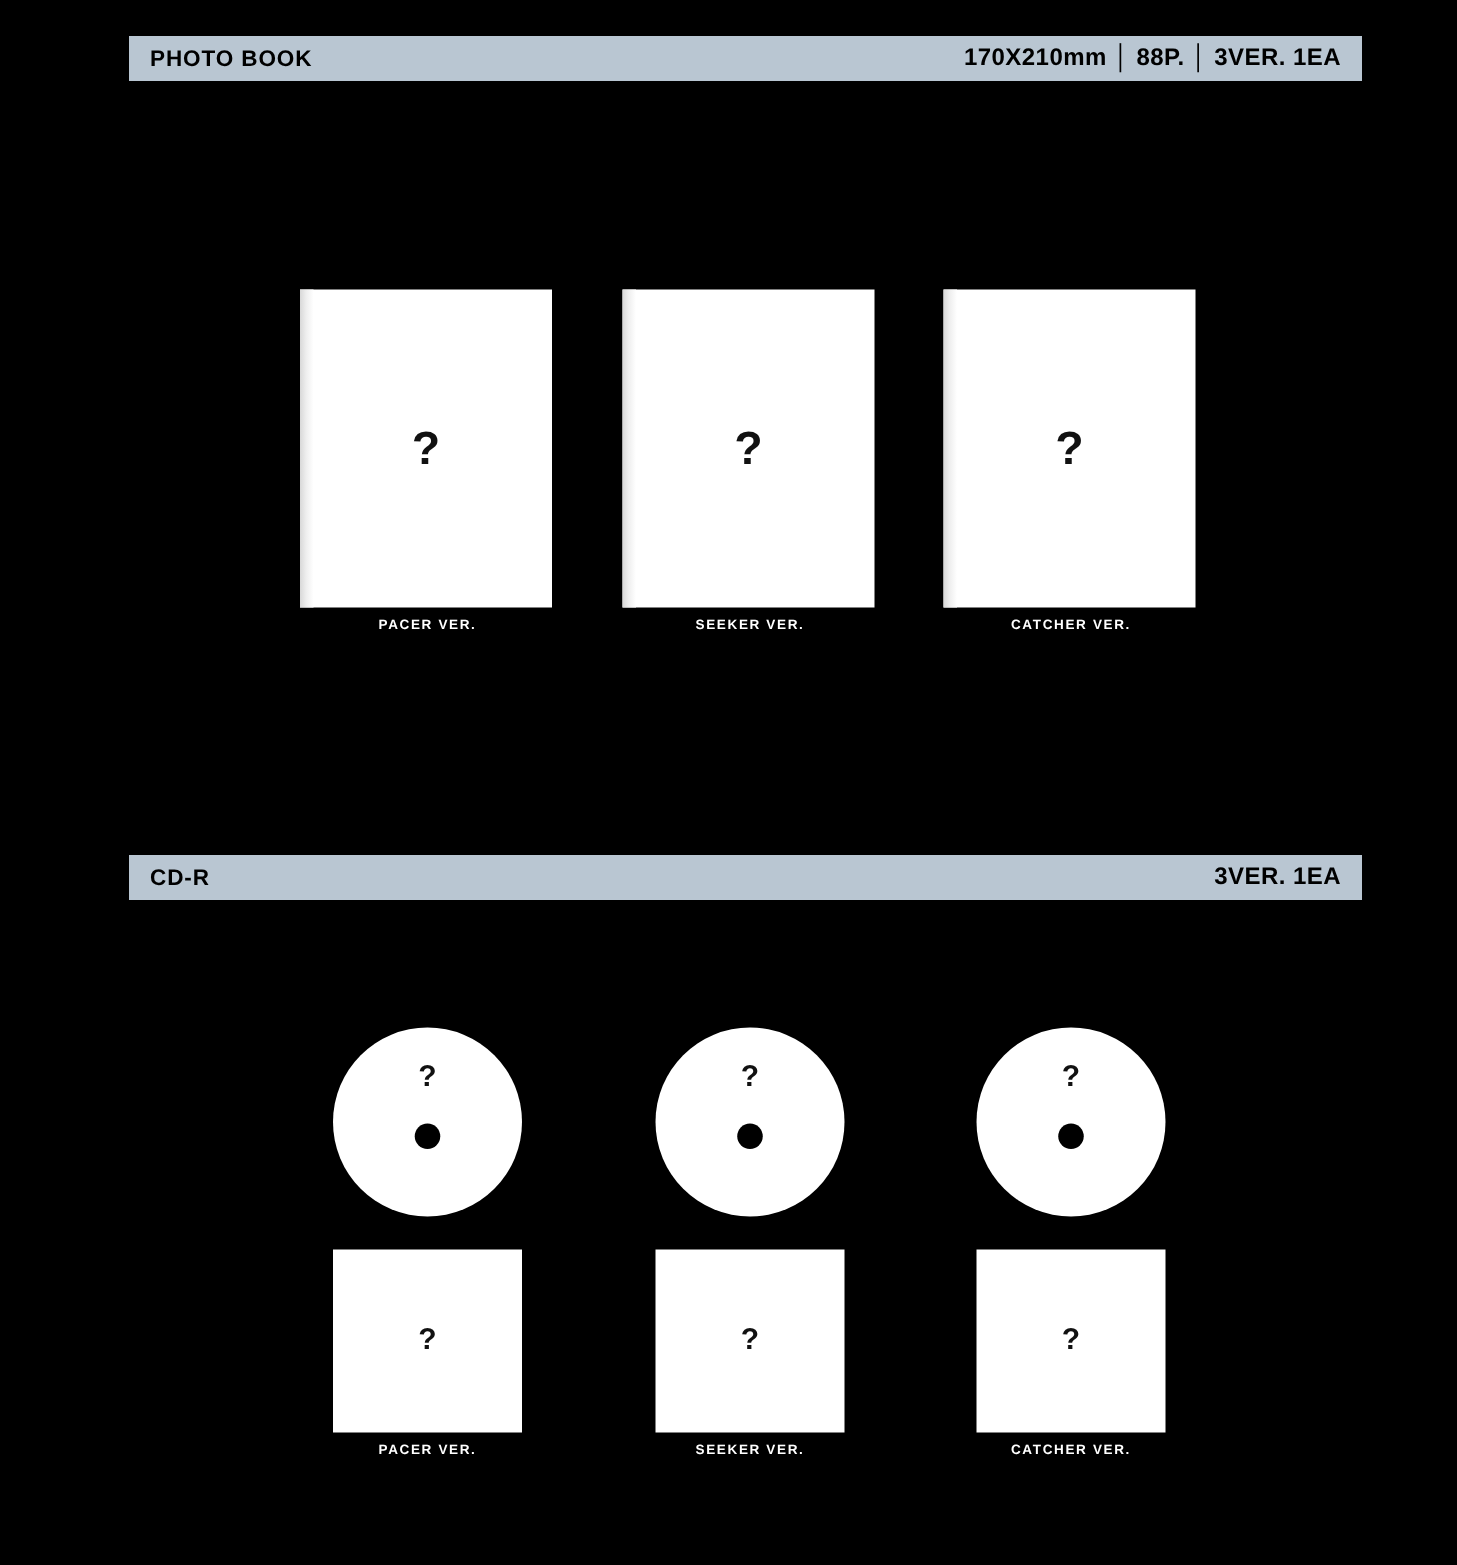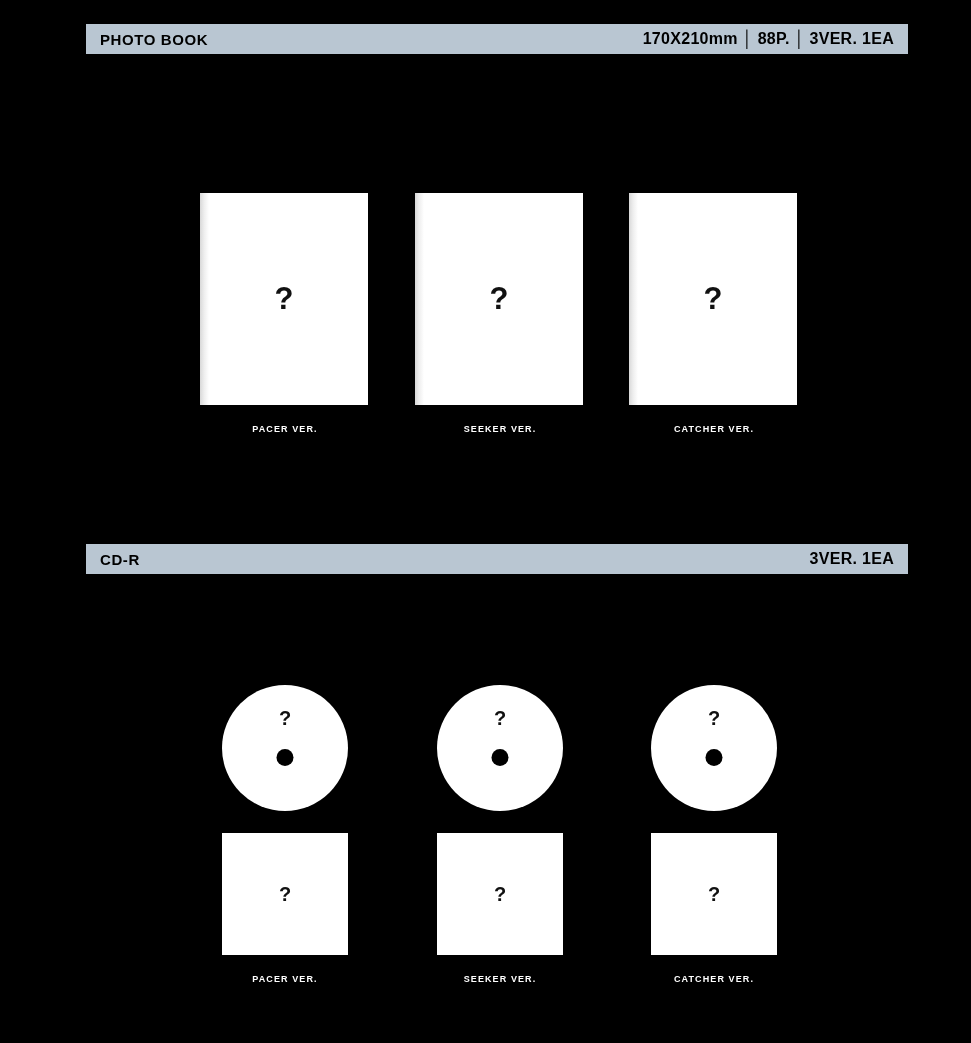--- a/index.html
+++ b/index.html
@@ -36,21 +36,21 @@
     color: #000000;
   }
   .bar-spec {
     font-size: 16px;
     font-weight: bold;
     letter-spacing: 0.3px;
     color: #000000;
     white-space: nowrap;
   }
   #bar-photobook { top: 24px; }
-  #bar-cdr { top: 544px; }
+  #bar-cdr { top: 570px; }
 
   
   .pb-row {
     position: absolute;
     top: 193px;
     left: 86px;
     width: 822px;
     height: 240px;
   }
   .pb-item {
@@ -78,21 +78,21 @@
     position: absolute;
     left: 0; right: 0;
     top: 50%;
     transform: translateY(-50%);
     text-align: center;
     font-size: 31px;
     font-weight: bold;
     color: #111111;
   }
   .caption {
-    margin-top: 19px;
+    margin-top: 6px;
     text-align: center;
     font-size: 9px;
     font-weight: bold;
     letter-spacing: 1.1px;
     color: #ffffff;
   }
 
   
   .cd-row {
     position: absolute;

